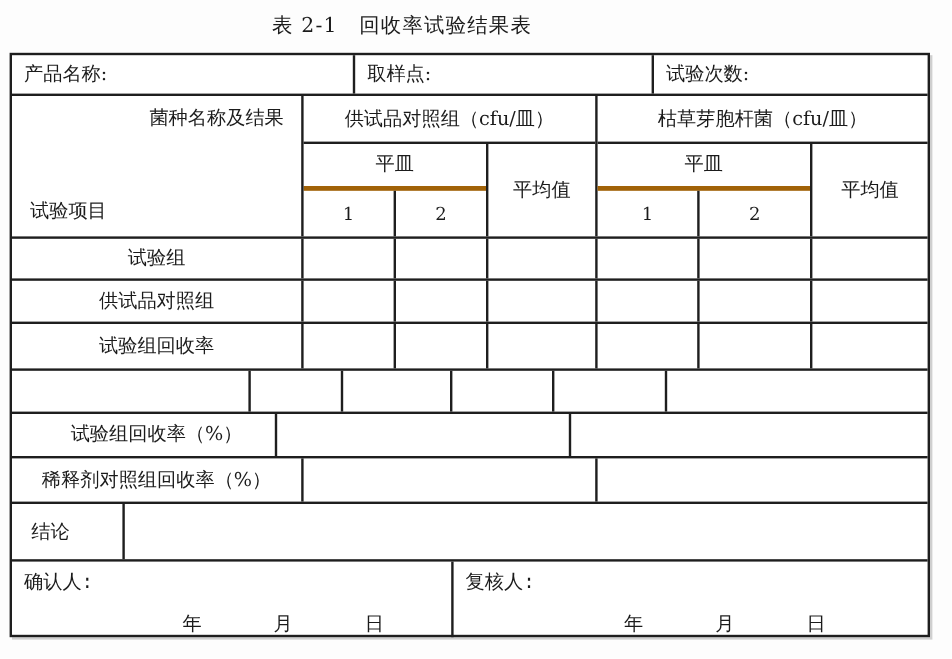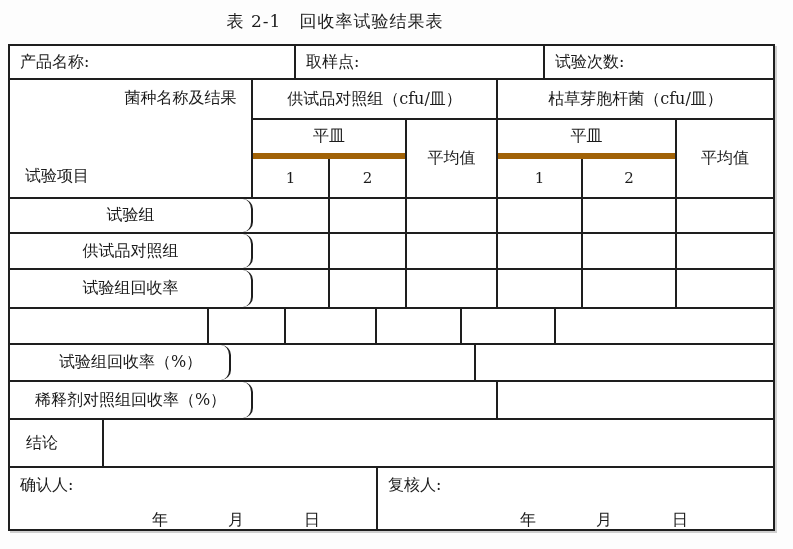--- a/index.html
+++ b/index.html
@@ -14,36 +14,36 @@
     position:absolute; top:10px; left:0; width:670px;
     text-align:center; font-size:17px; letter-spacing:1px; white-space:pre;
   }
   .tbl {
     position:absolute; left:8px; top:44px; width:767px; height:487px;
     border:2px solid #1e1e1e; background:#ffffff;
     display:flex; flex-direction:column;
     box-shadow:2px 2px 0 0 #cfcfcf;
   }
   .r { display:flex; border-bottom:2px solid #1e1e1e; flex-shrink:0;justify-content:center; }
-  .r.last { border-bottom:none; flex:1; }
+  .r.last { border-bottom:none; flex:1;font-family:Liberation Mono, monospace; }
   .c { border-right:2px solid #1e1e1e; display:flex; align-items:center; overflow:hidden; }
   .r > .c:last-child, .r > .section:last-child { border-right:none; }
   .c.pad { padding-left:10px; }
-  .c.ctr { justify-content:center; text-align:center;border-radius:10px; }
+  .c.ctr { justify-content:center; text-align:center; }
 
   
   .species-cell { position:relative; display:block; }
   .species-top { position:absolute; top:8px; left:15px; width:100%; text-align:center; padding-left:70px; }
   .species-bottom { position:absolute; bottom:10px; left:15px; }
   .section { display:flex; flex-direction:column; border-right:2px solid #1e1e1e; }
   .sec-name { height:40px; border-bottom:2px solid #1e1e1e;
               display:flex; align-items:center; justify-content:center; }
   .sec-body { display:flex; flex:1; }
   .sec-left { display:flex; flex-direction:column; border-right:2px solid #1e1e1e; }
-  .plate { height:39px; border-bottom:6px solid #a16207;
+  .plate { height:39px; border-bottom:4px solid #a16207;
            display:flex; align-items:center; justify-content:center; }
   .nums { display:flex; flex:1; }
   .num { display:flex; align-items:center; justify-content:center; font-size:15px; }
   .num.bdr { border-right:2px solid #1e1e1e; }
   .avg { flex:1; display:flex; align-items:center; justify-content:center; }
 
   
   .sign-cell { display:block; padding:7px 0 0 10px; }
   .date-line { display:flex; margin-top:14px; padding-left:132px; }
   .date-line span { margin-right:60px; }

